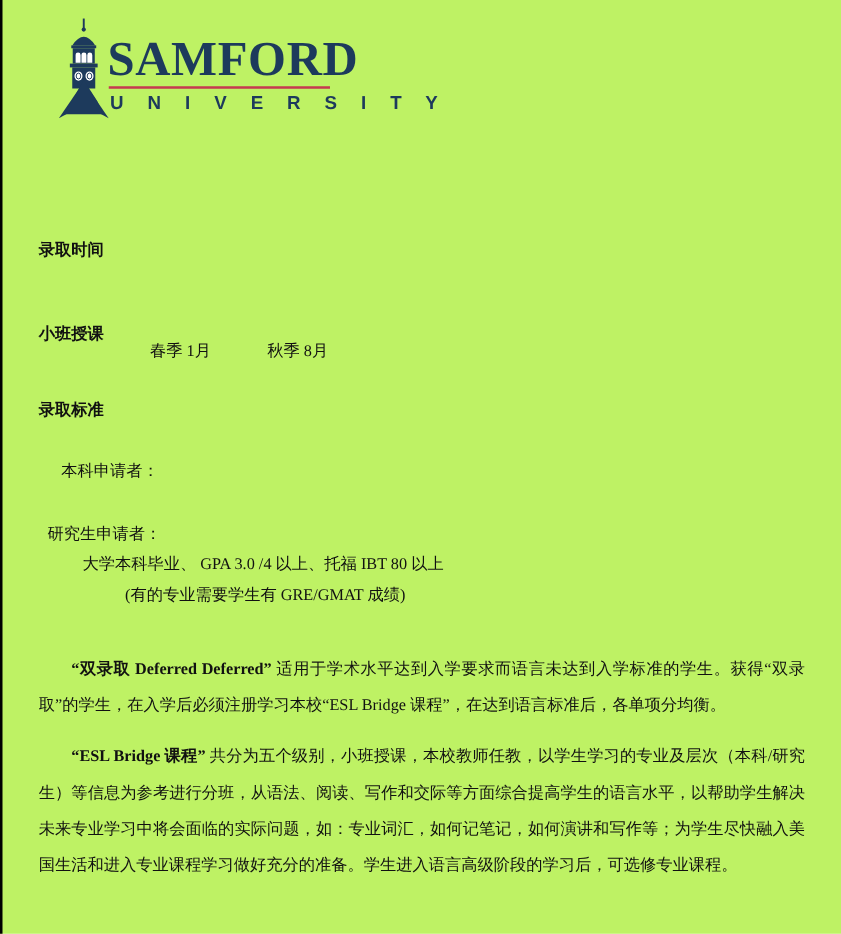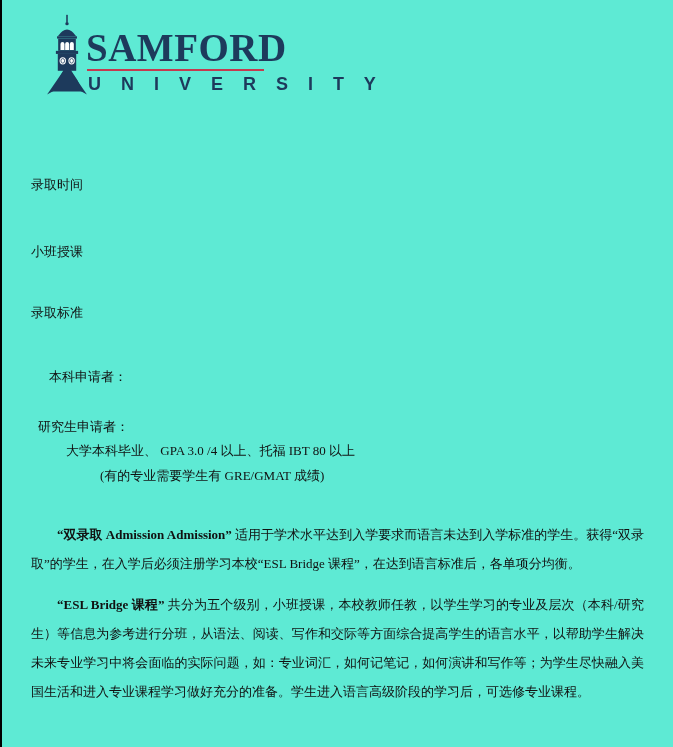--- a/index.html
+++ b/index.html
@@ -3,45 +3,45 @@
 <meta charset="utf-8">
 <style>
   html, body { margin: 0; padding: 0; background: #ffffff; }
   body {
     width: 673px; height: 747px;
     font-family: "Liberation Serif", "DejaVu Serif", serif;
     color: #111111;
     position: relative;
     overflow: hidden;
   }
-  .page { position: absolute; inset: 0; background: #5eead4; }
+  .page { position: absolute; inset: 0; background: #bef264; }
   .left-rule {
     position: absolute; left: 0; top: 0; width: 2px; height: 747px;
     background: #000000;
   }
 
   
   .logo { position: absolute; left: 44px; top: 10px; width: 222px; height: 92px; }
   .logo-tower { position: absolute; left: 0; top: 4px; width: 46px; height: 86px; }
   .logo-text { position: absolute; left: 42px; top: 18px; width: 180px; }
   .logo-wordmark {
     font-family: "Liberation Serif", "DejaVu Serif", serif;
     font-weight: 700; font-size: 39px; line-height: 40px;
     letter-spacing: 0.5px; white-space: nowrap;
   }
   .logo-rule { height: 2px; width: 177px; margin: 1px 0 3px 1px; }
   .logo-sub {
     font-family: "Liberation Sans", "DejaVu Sans", sans-serif;
-    font-weight: 700; font-size: 18px; letter-spacing: 7.5px;
+    font-weight: 700; font-size: 15px; letter-spacing: 7.5px;
     white-space: nowrap; margin-left: 2px;
   }
 
   
   .abs { position: absolute; }
-  .h1 { font-weight: 400; font-size: 13px; white-space: nowrap; }
+  .h1 { font-weight: 700; font-size: 13px; white-space: nowrap; margin-top: 15px; }
   .body-line { font-size: 13px; white-space: nowrap; margin-top: 32px; }
   .season-row { font-size: 13px; white-space: nowrap; }
   .season-row .gap1 { display: inline-block; }
 
   .note-line { font-size: 13px; font-style: italic; font-weight: 700; white-space: nowrap; }
   .note-line .star { font-style: normal; margin-right: 6px; }
 
   .para {
     font-size: 13px; line-height: 28.5px; text-align: justify;
     width: 613px; text-indent: 26px;
@@ -92,31 +92,34 @@
     <div class="logo-text">
       <div class="logo-wordmark" style="color:#1d3a5c;">SAMFORD</div>
       <div class="logo-rule" style="background:#c53a4f;"></div>
       <div class="logo-sub" style="color:#1d3a5c;">U N I V E R S I T Y</div>
     </div>
   </div>
 
   <div class="abs h1" style="left:31px; top:176px;">录取时间</div>
 
   <div class="abs h1" style="left:31px; top:243px;">小班授课</div>
+  <div class="abs season-row" style="left:120px; top:272px;">
+    <span>春季 1月</span><span class="gap1" style="width:45px;"></span><span>秋季  8月</span>
+  </div>
 
   <div class="abs h1" style="left:31px; top:304px;">录取标准</div>
 
   <div class="abs body-line" style="left:49px; top:336px;">本科申请者：</div>
   <div class="abs body-line" style="left:38px; top:386px;">研究生申请者：</div>
   <div class="abs body-line" style="left:66px; top:410px;">大学本科毕业、 GPA 3.0 /4 以上、托福 IBT 80 以上</div>
   <div class="abs body-line" style="left:100px; top:435px;">(有的专业需要学生有 GRE/GMAT 成绩)</div>
 
 
 
   <div class="abs para" style="left:31px; top:521px;">
-    <span class="lead">“双录取 Admission Admission”</span><span> 适用于学术水平达到入学要求而语言未达到入学标准的学生。获得“双录取”的学生，在入学后必须注册学习本校“ESL Bridge 课程”，在达到语言标准后，各单项分均衡。</span>
+    <span class="lead">“双录取 Deferred Deferred”</span><span> 适用于学术水平达到入学要求而语言未达到入学标准的学生。获得“双录取”的学生，在入学后必须注册学习本校“ESL Bridge 课程”，在达到语言标准后，各单项分均衡。</span>
   </div>
 
   <div class="abs para" style="left:31px; top:542px; line-height:29px;margin-top:48px;">
     <span class="lead">“ESL Bridge 课程”</span><span> 共分为五个级别，小班授课，本校教师任教，以学生学习的专业及层次（本科/研究生）等信息为参考进行分班，从语法、阅读、写作和交际等方面综合提高学生的语言水平，以帮助学生解决未来专业学习中将会面临的实际问题，如：专业词汇，如何记笔记，如何演讲和写作等；为学生尽快融入美国生活和进入专业课程学习做好充分的准备。学生进入语言高级阶段的学习后，可选修专业课程。</span>
   </div>
 
 </div>
 
 </body></html>

